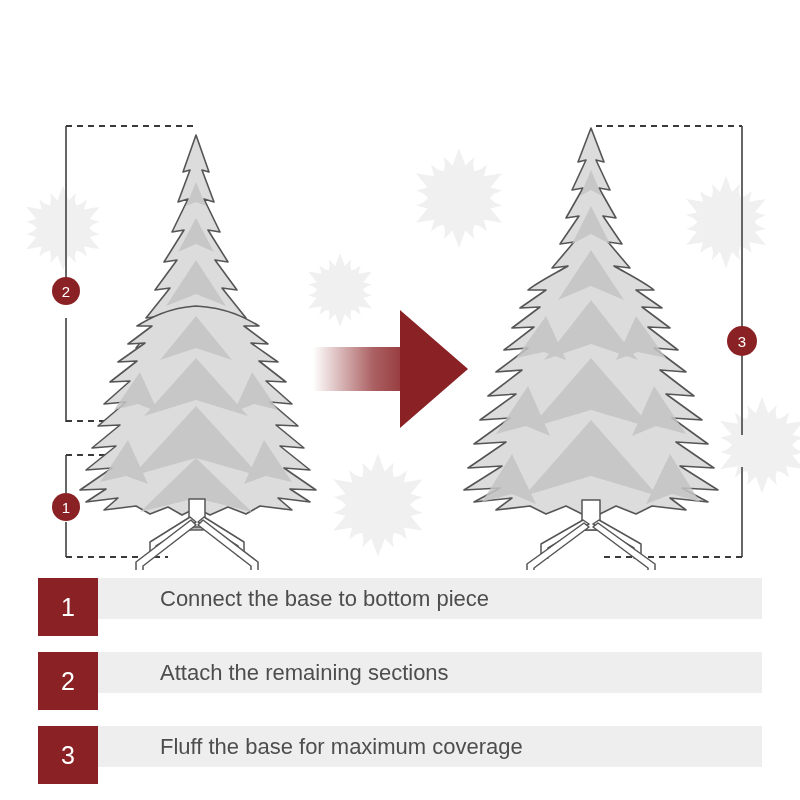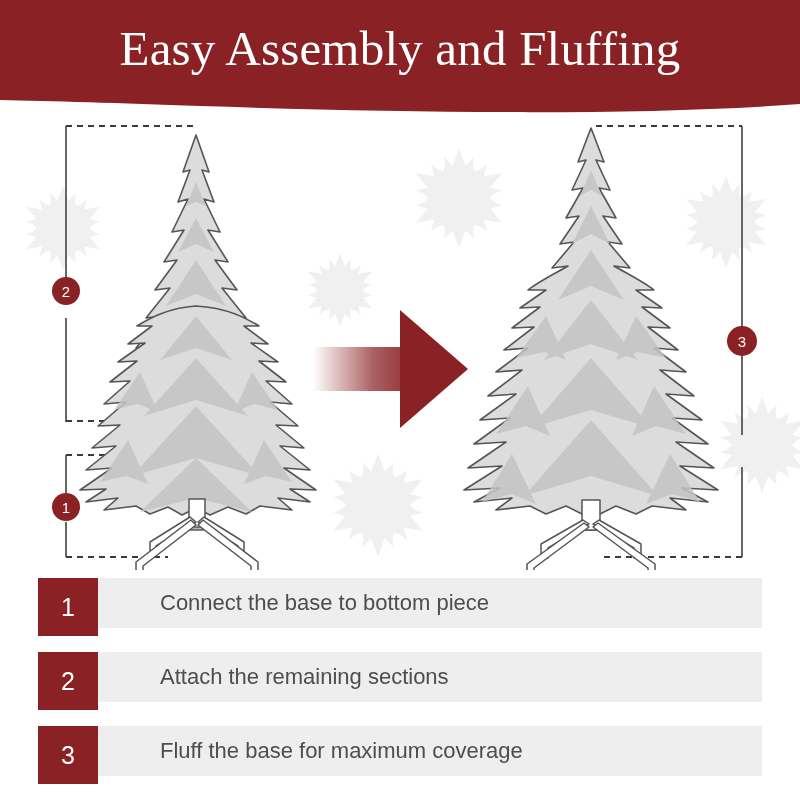--- a/index.html
+++ b/index.html
@@ -39,42 +39,36 @@
   }
   .step-num{
     width:60px;height:58px;flex:0 0 60px;
     background:#8a2225;
     display:flex;align-items:center;justify-content:center;
     color:#ffffff;font-size:25px;line-height:25px;
     font-family:"Liberation Sans",sans-serif;
     font-weight:400;
   }
   .step-bar{
-    flex:1 1 auto;height:50px;background:#eeeeee;
+    flex:1 1 auto;height:41px;background:#eeeeee;
     display:flex;align-items:center;
   }
   .step-text{
     padding-left:62px;
     font-size:22px;line-height:26px;color:#4d4d4d;
     font-family:"Liberation Sans",sans-serif;
     font-weight:400;
     white-space:nowrap;
   }
 </style>
 </head>
 <body>
 
 <div id="page">
 
-  <div class="header">
-    <svg class="header-shape" viewBox="0 0 800 115" preserveAspectRatio="none">
-      <path d="M0,0 L800,0 L800,104 C640,116 420,113 200,106 C120,103 50,101 0,100 Z" fill="#8a2225"></path>
-    </svg>
-    <div class="header-title">Easy Assembly and Fluffing</div>
-  </div>
 
   <div class="stage">
     <svg width="800" height="460" viewBox="0 0 800 460">
 
       <defs>
 
         <linearGradient id="arrowGrad" x1="0" y1="0" x2="1" y2="0">
           <stop offset="0%" stop-color="#8a2225" stop-opacity="0"></stop>
           <stop offset="55%" stop-color="#8a2225" stop-opacity="0.72"></stop>
           <stop offset="100%" stop-color="#8a2225" stop-opacity="1"></stop>

